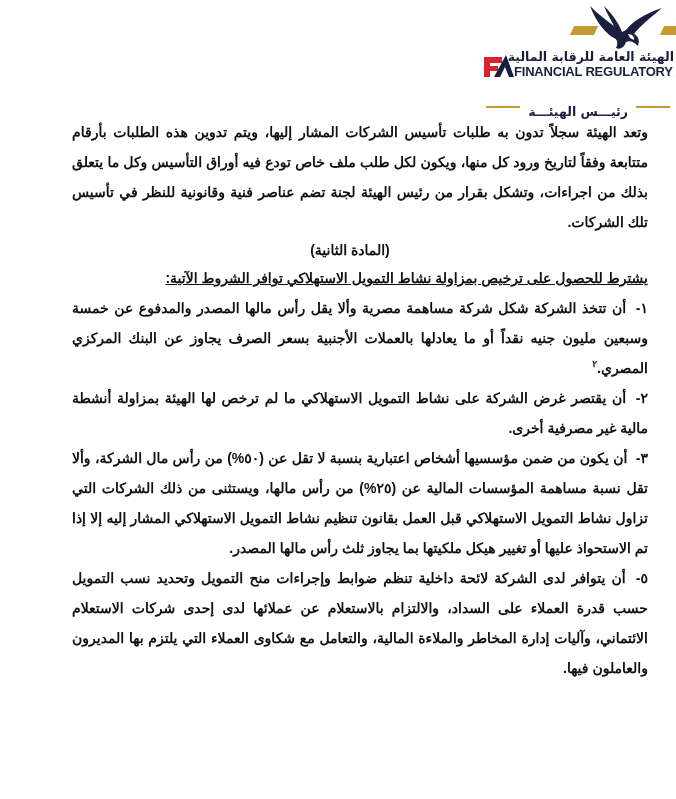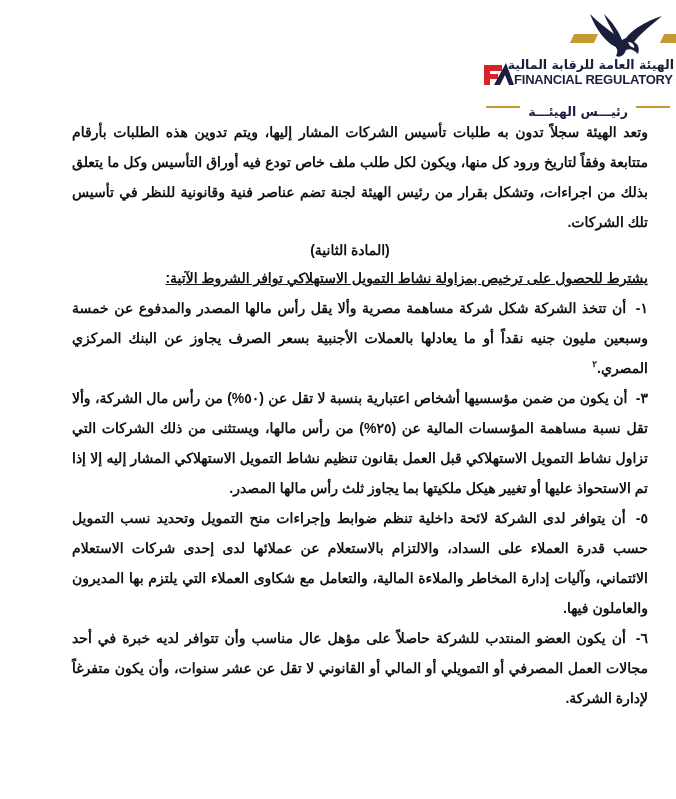--- a/index.html
+++ b/index.html
@@ -1,17 +1,17 @@
 <!DOCTYPE html>
 <html><head>
 <meta charset="utf-8">
 <style>
   html, body { margin: 0; padding: 0; background: #ffffff; }
   body { width: 676px; height: 799px; position: relative; overflow: hidden; font-family: "DejaVu Sans", sans-serif; color: #000; }
-  .header { position: absolute; top: 12px; left: 0; width: 664px; height: 82px; }
+  .header { position: absolute; top: 4px; left: 0; width: 664px; height: 82px; }
   .gold-bar-left { position: absolute; top: 22px; left: 572px; width: 24px; height: 9px; background: #c49a32; transform: skewX(-25deg); }
   .gold-bar-right { position: absolute; top: 22px; left: 662px; width: 20px; height: 9px; background: #c49a32; transform: skewX(-25deg); }
   .eagle { position: absolute; top: 0; left: 584px; width: 80px; height: 46px; }
   .logo-mark { position: absolute; top: 49px; left: 484px; width: 30px; height: 26px; }
   .logo-ar { position: absolute; top: 45px; left: 512px; width: 162px; text-align: right; direction: rtl; font-family: "DejaVu Sans", sans-serif; font-weight: bold; font-size: 12.5px; color: #1a1f3d; line-height: 16px; white-space: nowrap; }
   .logo-en { position: absolute; top: 62px; left: 514px; width: 160px; font-family: "Liberation Sans", sans-serif; font-weight: bold; font-size: 13px; color: #1a1f3d; letter-spacing: -0.2px; white-space: nowrap; line-height: 12px; }
 
   .chapter { position: absolute; top: 97px; left: 470px; width: 200px; height: 20px; direction: rtl; display: flex; align-items: center; gap: 8px; }
   .chapter .line { width: 34px; height: 2px; background: #c49a32; }
   .chapter .title { font-family: "DejaVu Sans", sans-serif; font-weight: bold; font-size: 12.5px; color: #1a1f3d; letter-spacing: 1px; margin-top: 8px; }
@@ -54,24 +54,24 @@
 <div class="content">
   <p class="para">وتعد الهيئة سجلاً تدون به طلبات تأسيس الشركات المشار إليها، ويتم تدوين هذه الطلبات بأرقام متتابعة وفقاً لتاريخ ورود كل منها، ويكون لكل طلب ملف خاص تودع فيه أوراق التأسيس وكل ما يتعلق بذلك من اجراءات، وتشكل بقرار من رئيس الهيئة لجنة تضم عناصر فنية وقانونية للنظر في تأسيس تلك الشركات.</p>
   <p class="article-title">(المادة الثانية)</p>
   <p class="intro">يشترط للحصول على ترخيص بمزاولة نشاط التمويل الاستهلاكي توافر الشروط الآتية:</p>
 
   <p class="para item">
     <span class="num">١-</span>
     <span>أن تتخذ الشركة شكل شركة مساهمة مصرية وألا يقل رأس مالها المصدر والمدفوع عن خمسة وسبعين مليون جنيه نقداً أو ما يعادلها بالعملات الأجنبية بسعر الصرف يجاوز عن البنك المركزي المصري.</span><span class="sup">٢</span>
   </p>
   <p class="para item">
+    <span class="num">٢-</span>
+    <span>أن يقتصر غرض الشركة على نشاط التمويل الاستهلاكي ما لم ترخص لها الهيئة بمزاولة أنشطة مالية غير مصرفية أخرى.</span>
+  </p>
+  <p class="para item">
     <span class="num">٣-</span>
     <span>أن يكون من ضمن مؤسسيها أشخاص اعتبارية بنسبة لا تقل عن (٥٠%) من رأس مال الشركة، وألا تقل نسبة مساهمة المؤسسات المالية عن (٢٥%) من رأس مالها، ويستثنى من ذلك الشركات التي تزاول نشاط التمويل الاستهلاكي قبل العمل بقانون تنظيم نشاط التمويل الاستهلاكي المشار إليه إلا إذا تم الاستحواذ عليها أو تغيير هيكل ملكيتها بما يجاوز ثلث رأس مالها المصدر.</span>
   </p>
   <p class="para item">
     <span class="num">٥-</span>
     <span>أن يتوافر لدى الشركة لائحة داخلية تنظم ضوابط وإجراءات منح التمويل وتحديد نسب التمويل حسب قدرة العملاء على السداد، والالتزام بالاستعلام عن عملائها لدى إحدى شركات الاستعلام الائتماني، وآليات إدارة المخاطر والملاءة المالية، والتعامل مع شكاوى العملاء التي يلتزم بها المديرون والعاملون فيها.</span>
   </p>
-  <p class="para item">
-    <span class="num">٦-</span>
-    <span>أن يكون العضو المنتدب للشركة حاصلاً على مؤهل عال مناسب وأن تتوافر لديه خبرة في أحد مجالات العمل المصرفي أو التمويلي أو المالي أو القانوني لا تقل عن عشر سنوات، وأن يكون متفرغاً لإدارة الشركة.</span>
-  </p>
 </div>
 
 </body></html>

